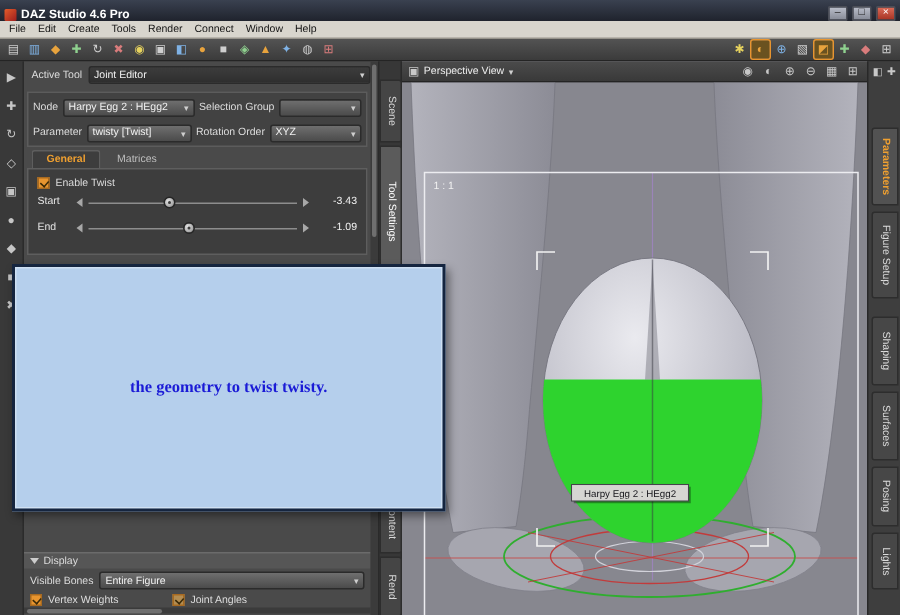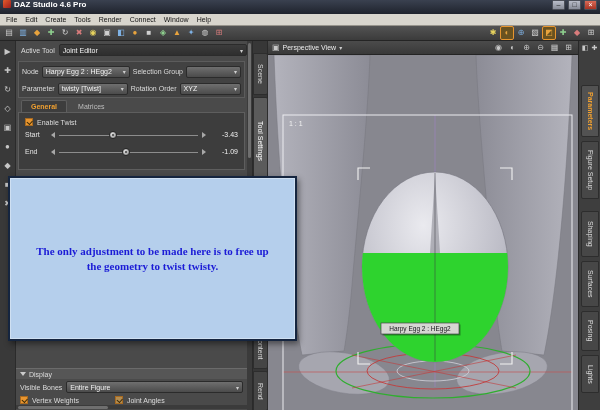--- a/index.html
+++ b/index.html
@@ -2,21 +2,21 @@
 <html><head>
 <meta charset="utf-8">
 <style>
   *{margin:0;padding:0;box-sizing:border-box;}
   html,body{background:#222;}
   .app{position:relative;width:600px;height:410px;overflow:hidden;background:#4a4a4a;
        font-family:"Liberation Sans",sans-serif;}
 
   
   .titlebar{position:absolute;left:0;top:0;width:100%;height:14px;
-    background:linear-gradient(#3a4150,#1f232d);display:flex;align-items:flex-start;gap:3px;padding:0 3px;}
+    background:linear-gradient(#3a4150,#1f232d);display:flex;align-items:flex-end;gap:3px;padding:0 3px;}
   .app-icon{width:8px;height:8px;border-radius:1px;background:linear-gradient(135deg,#e55b2a,#9c1e1e);flex:none;}
   .title-text{color:#fff;font-size:8px;font-weight:bold;flex:1;white-space:nowrap;}
   .win-btn{width:13px;height:10px;font-size:7px;line-height:8px;text-align:center;
     background:linear-gradient(#b9bdc9,#878b97);border:1px solid #4c4f58;color:#1c1c1c;border-radius:1px;}
   .win-btn.close{background:linear-gradient(#d96a57,#a83424);color:#fff;}
 
   
   .menubar{position:absolute;left:0;top:14px;width:100%;height:12px;background:#d8d5cd;
     border-bottom:1px solid #97948c;display:flex;align-items:center;padding-left:2px;}
   .menu-item{font-size:7px;color:#141414;padding:0 4px;line-height:12px;}
@@ -382,17 +382,16 @@
       <div class="rvtab rv-figsetup">Figure Setup</div>
       <div class="rvtab rv-shaping">Shaping</div>
       <div class="rvtab rv-surfaces">Surfaces</div>
       <div class="rvtab rv-posing">Posing</div>
       <div class="rvtab rv-lights">Lights</div>
     </div>
 
   </div>
 
   <div class="callout">
-    <div class="line">The only adjustment to be made here is to free up</div>
     <div class="line">the geometry to twist twisty.</div>
   </div>
 
 </div>
 
 </body></html>

